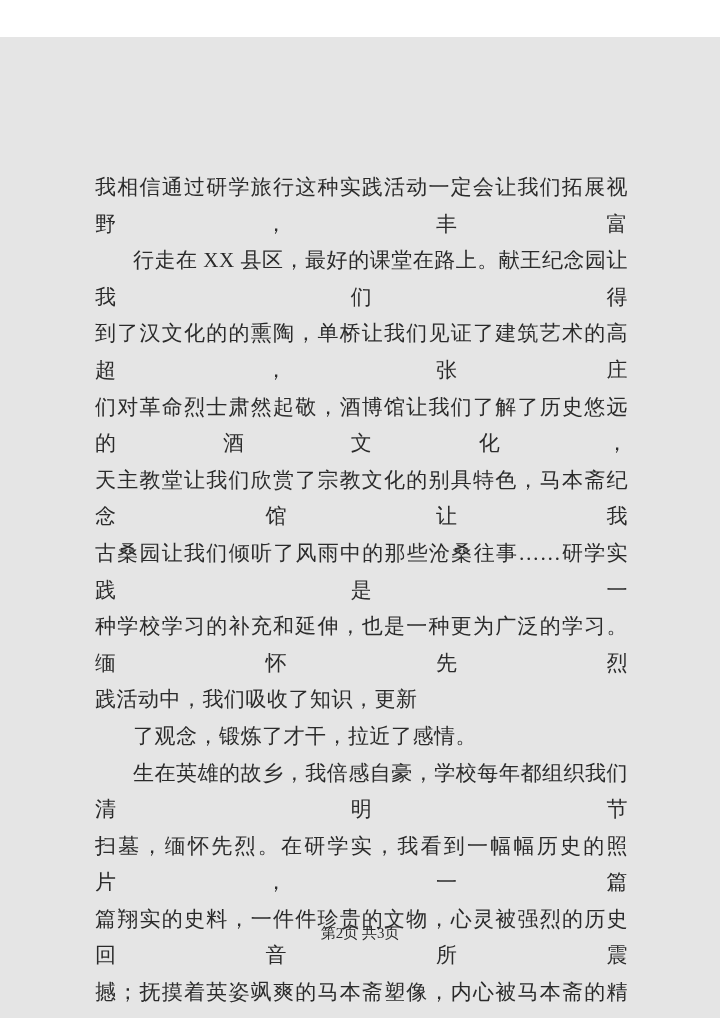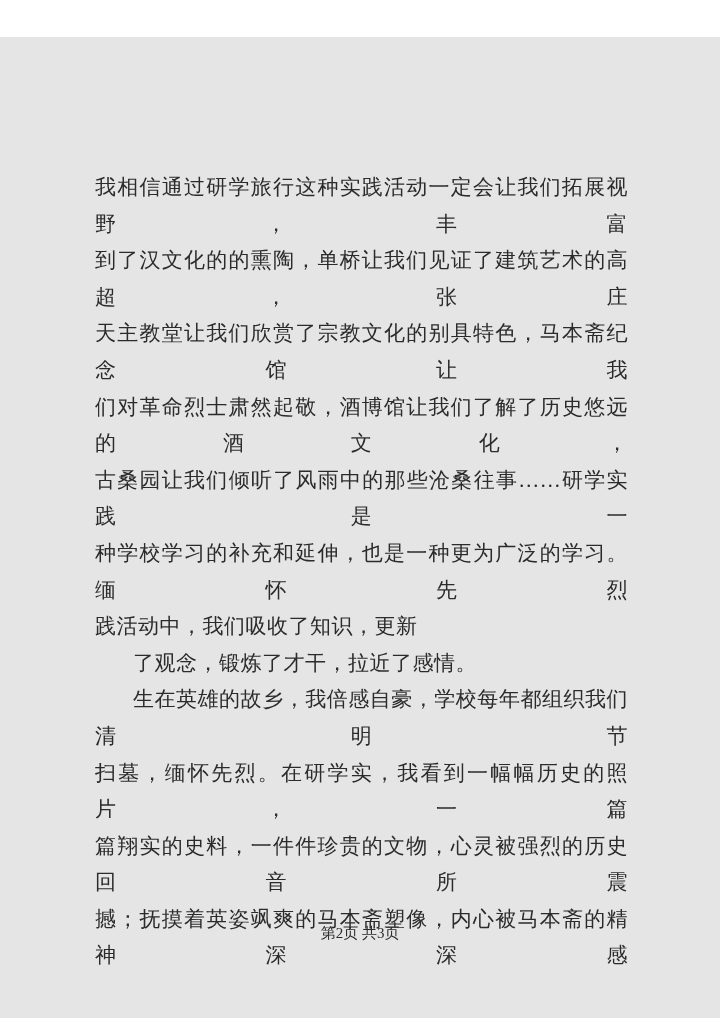--- a/index.html
+++ b/index.html
@@ -50,23 +50,24 @@
   }
 </style>
 </head>
 <body>
 
 <div class="page">
   <div class="content">
 
     <div class="line fill">我相信通过研学旅行这种实践活动一定会让我们拓展视野，丰富</div>
 
+    <div class="line fill indent">行走在 XX 县区，最好的课堂在路上。献王纪念园让我们得</div>
     <div class="line fill">到了汉文化的的熏陶，单桥让我们见证了建筑艺术的高超，张庄</div>
+    <div class="line fill">们对革命烈士肃然起敬，酒博馆让我们了解了历史悠远的酒文化，</div>
     <div class="line fill">天主教堂让我们欣赏了宗教文化的别具特色，马本斋纪念馆让我</div>
-    <div class="line fill">们对革命烈士肃然起敬，酒博馆让我们了解了历史悠远的酒文化，</div>
     <div class="line fill">古桑园让我们倾听了风雨中的那些沧桑往事……研学实践是一</div>
     <div class="line fill">种学校学习的补充和延伸，也是一种更为广泛的学习。缅怀先烈</div>
     <div class="line">践活动中，我们吸收了知识，更新</div>
 
     <div class="line indent">了观念，锻炼了才干，拉近了感情。</div>
 
     <div class="line fill indent">生在英雄的故乡，我倍感自豪，学校每年都组织我们清明节</div>
     <div class="line fill">扫墓，缅怀先烈。在研学实，我看到一幅幅历史的照片，一篇</div>
     <div class="line fill">篇翔实的史料，一件件珍贵的文物，心灵被强烈的历史回音所震</div>
     <div class="line fill">撼；抚摸着英姿飒爽的马本斋塑像，内心被马本斋的精神深深感</div>

